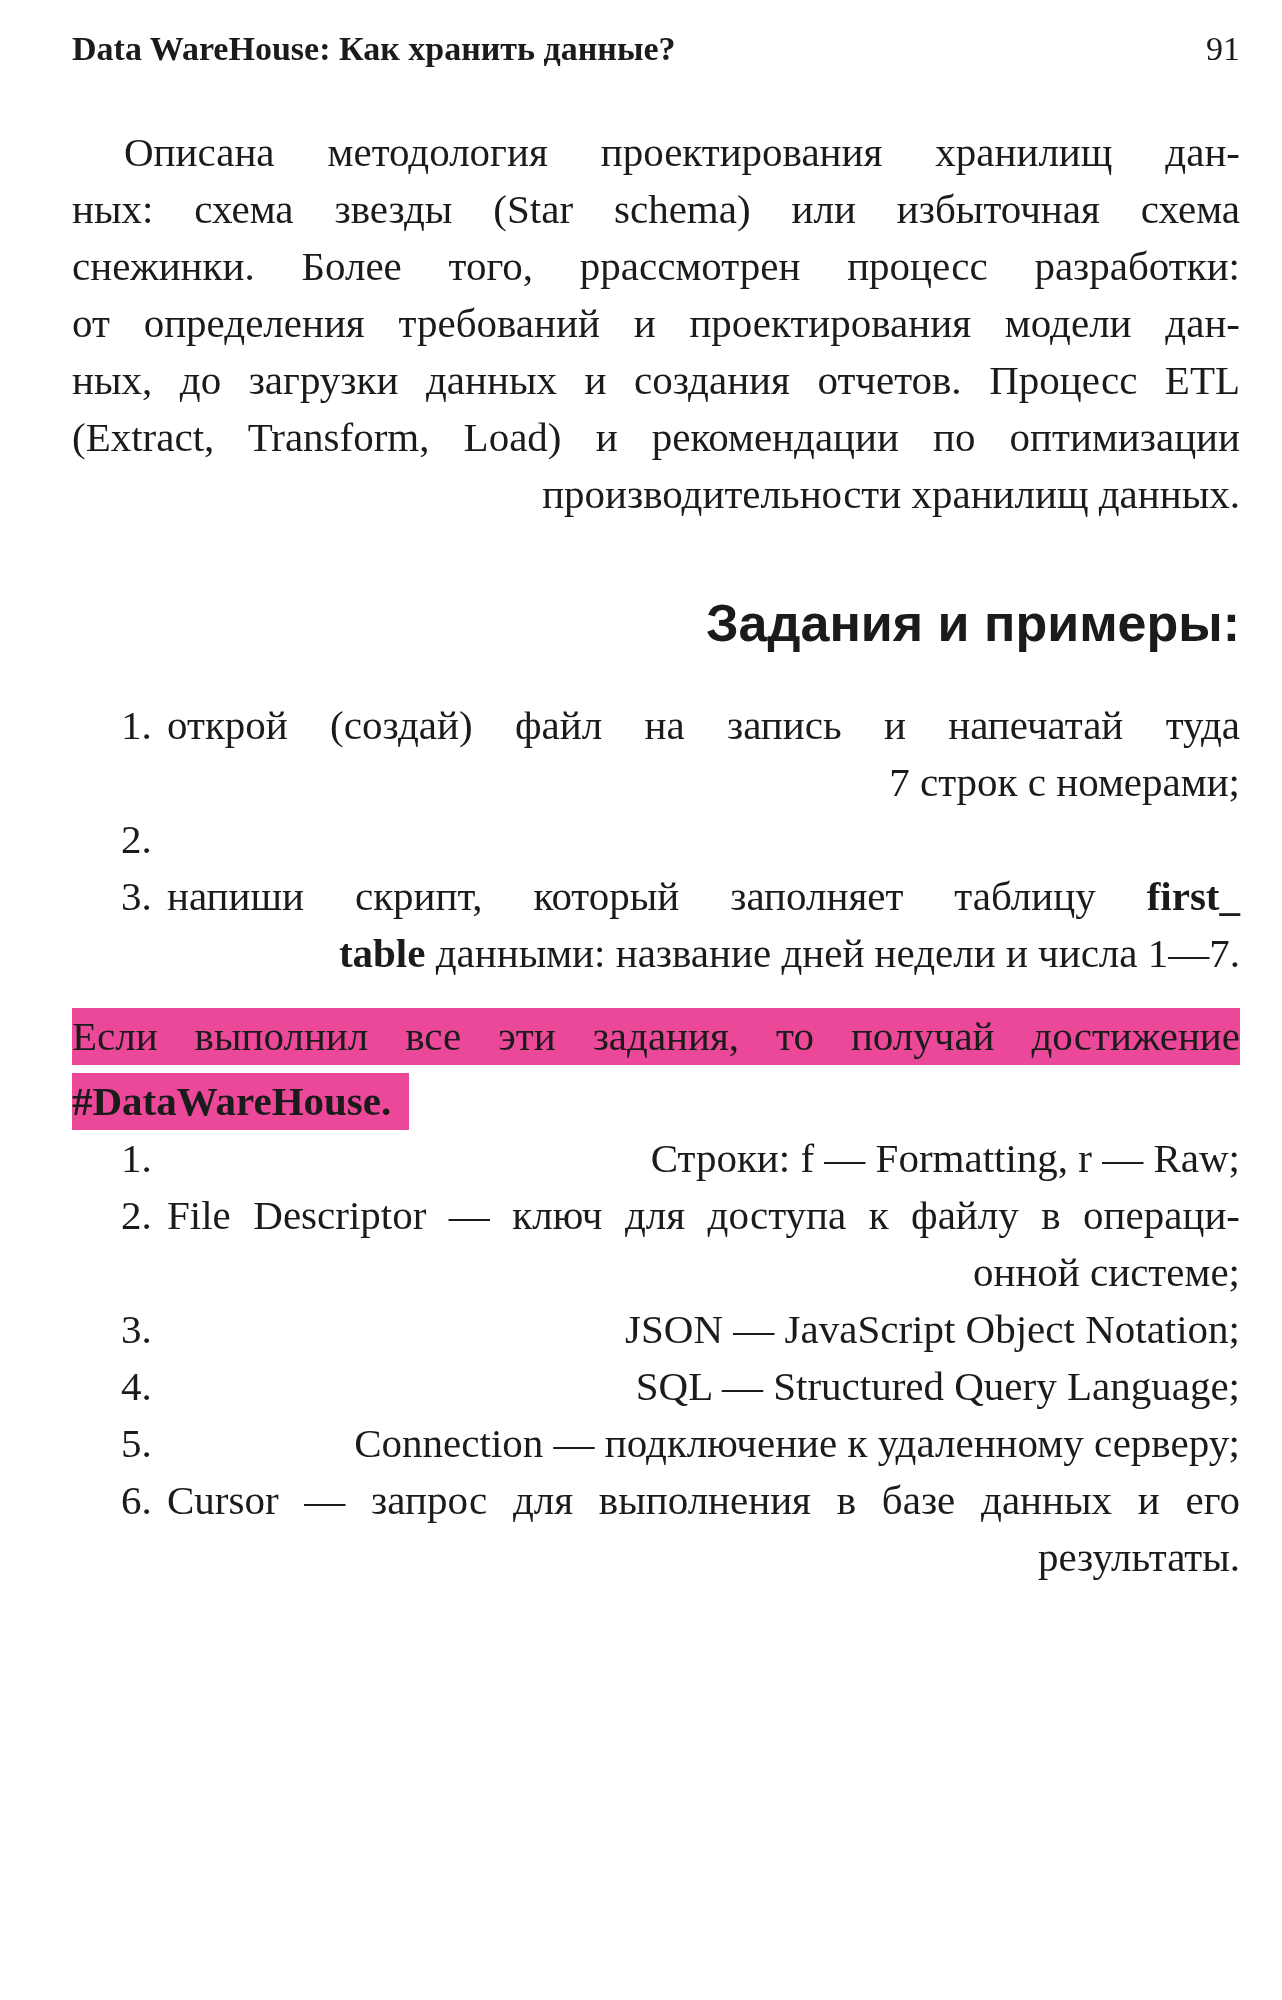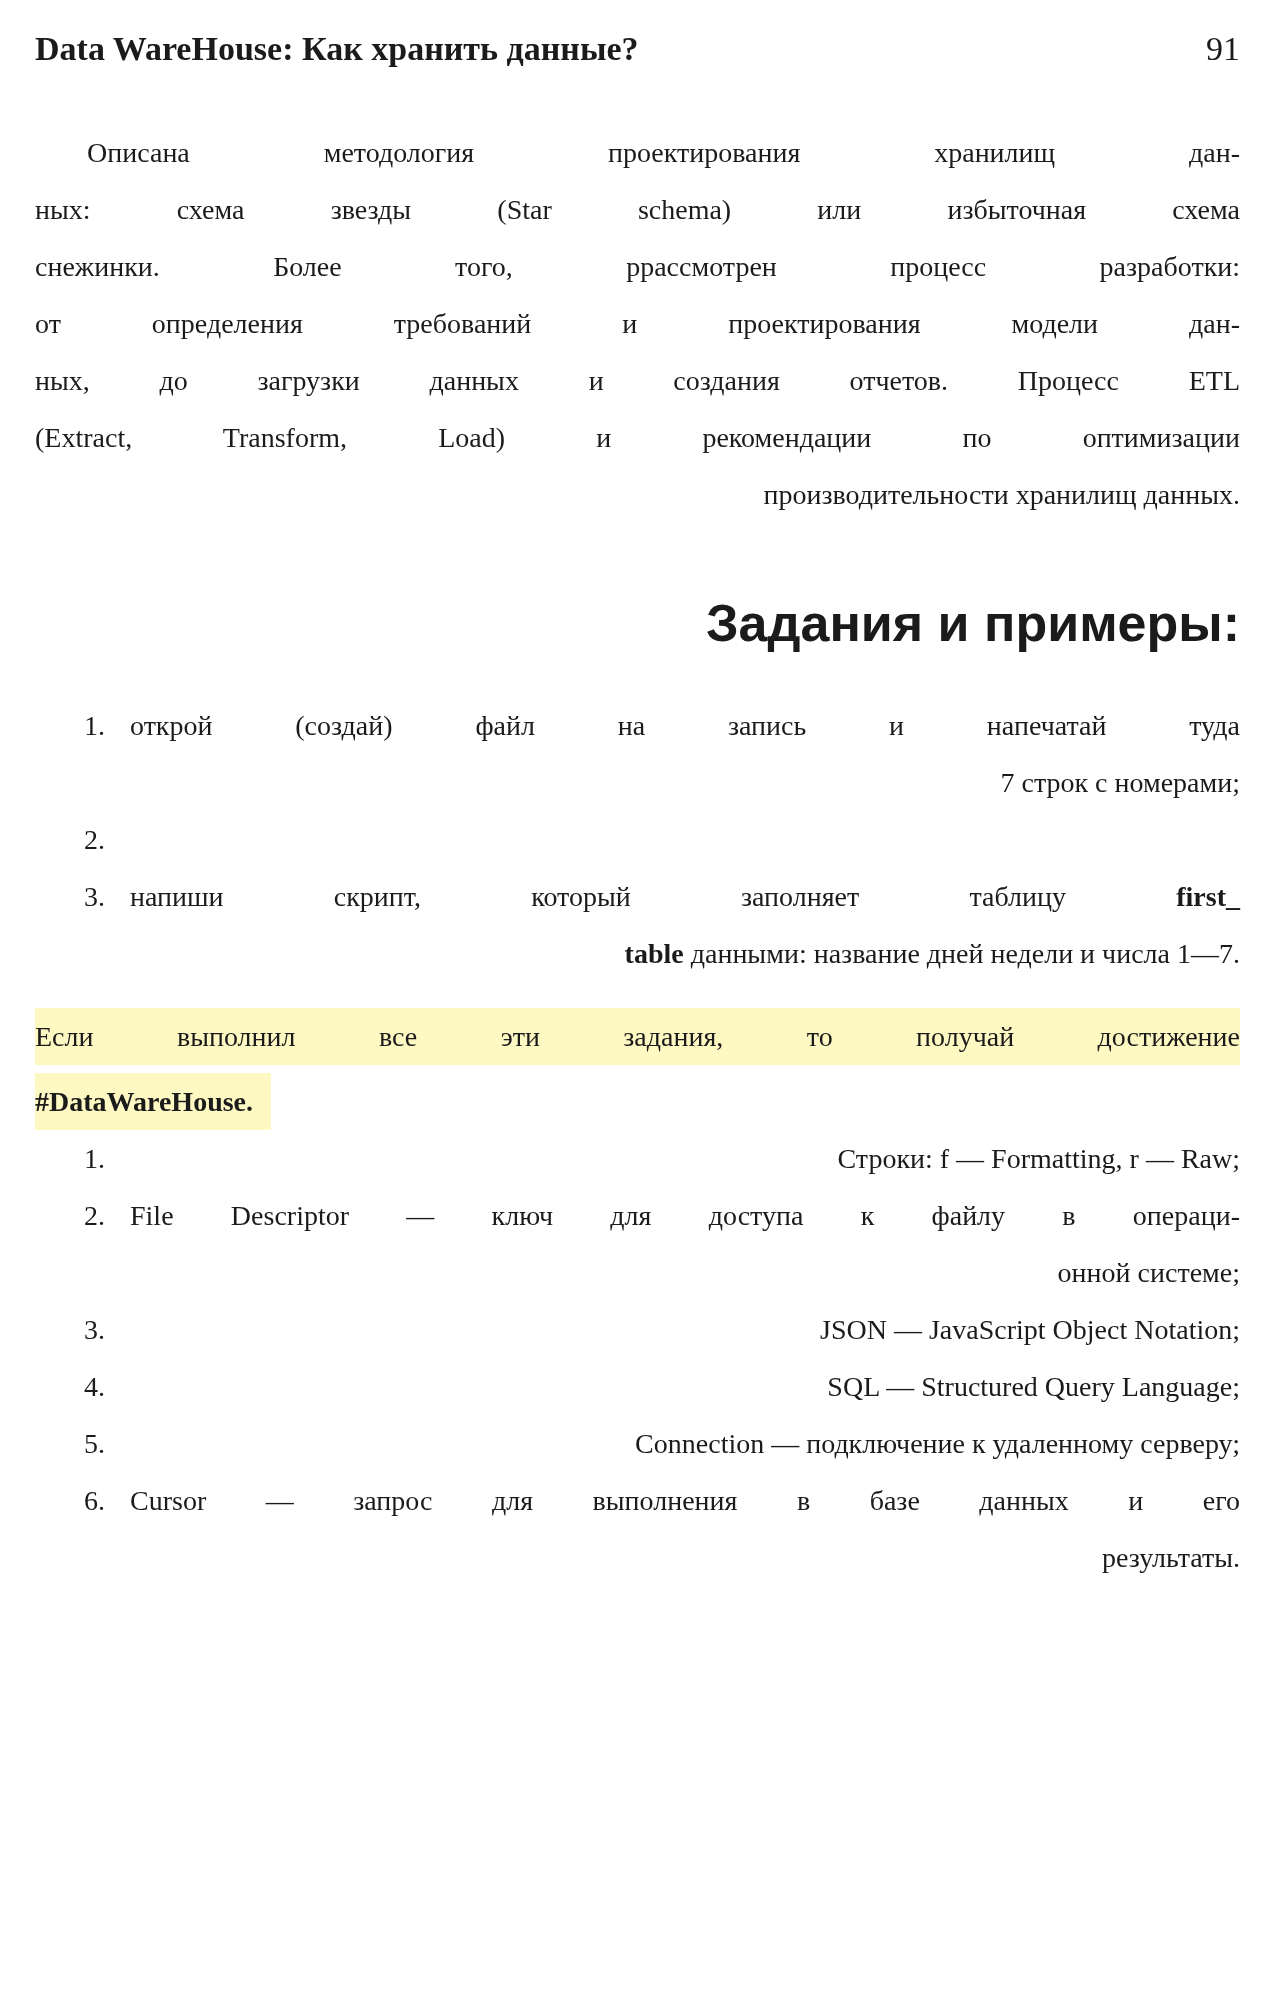--- a/index.html
+++ b/index.html
@@ -9,37 +9,37 @@
     background: #ffffff;
     color: #1b1b1b;
     font-family: "Liberation Serif", serif;
     overflow: hidden;
     box-sizing: border-box;
   }
   .page {
     box-sizing: border-box;
     width: 1282px;
     height: 1824px;
-    padding: 28px 42px 0 35px;
+    padding: 28px 42px 0 72px;
   }
 
   
   .page-header {
     display: flex;
     justify-content: space-between;
     align-items: baseline;
     font-size: 34px;
     line-height: 42px;
     margin-bottom: 54px;
   }
   .running-title { font-weight: bold; }
   .page-number { font-weight: normal; }
 
   
-  .bodytext { font-size: 28px; line-height: 57px; }
+  .bodytext { font-size: 41px; line-height: 57px; }
   .tline { text-align: right; }
   .tline.just { text-align: justify; text-align-last: justify; }
   .paragraph .tline:first-child { text-indent: 52px; }
 
   
   .section-heading {
     font-family: "Liberation Sans", sans-serif;
     font-weight: bold;
     font-size: 52px;
     line-height: 60px;
@@ -49,21 +49,21 @@
   .section-heading.second { margin-top: 74px; margin-bottom: 38px; }
 
   
   .num-list { margin: 0; padding: 0; list-style: none; }
   .li { display: flex; align-items: flex-start; }
   .num { flex: none; width: 46px; margin-left: 49px; }
   .li-text { flex: 1 1 auto; min-width: 0; }
 
   
   .achievement { margin-top: 26px; }
-  .achievement .tline { background: #fef9c3; }
+  .achievement .tline { background: #ec4899; }
   .achievement .tline + .tline { margin-top: 8px; }
   .achievement .tline:not(.just) { width: fit-content; padding-right: 18px; }
 
   b { font-weight: bold; }
 </style>
 </head>
 <body>
 
 <div class="page">
 

